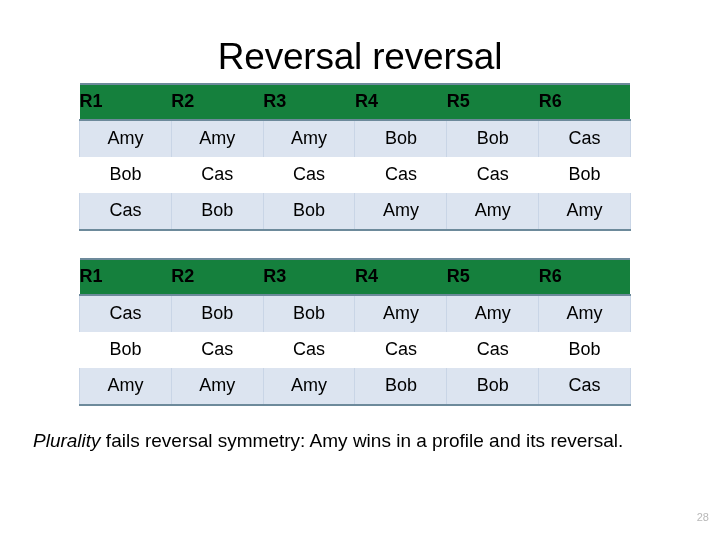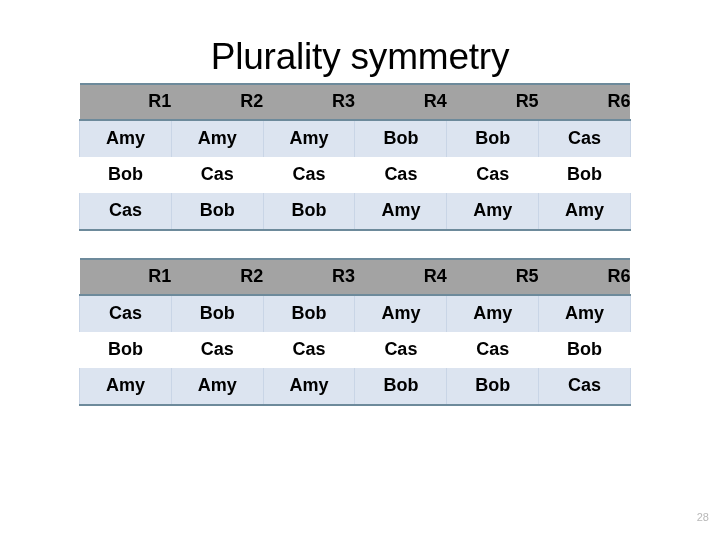--- a/index.html
+++ b/index.html
@@ -52,29 +52,29 @@
     border-top: 2px solid #6d8a9b;
     border-bottom: 2px solid #6d8a9b;
   }
   .ballot-table tbody tr:last-child {
     border-bottom: 2px solid #6d8a9b;
   }
 
   .ballot-table th {
     font-size: 18px;
     font-weight: bold;
-    text-align: right;
+    text-align: left;
     padding: 6px 0 7px 0;
-    background: #a3a3a3;
+    background: #15803d;
     color: #000000;
   }
 
   .ballot-table td {
     font-size: 18px;
-    font-weight: 700;
+    font-weight: 400;
     text-align: center;
     padding: 7px 0 8px 0;
     color: #000000;
   }
 
   .ballot-table tbody tr.stripe td {
     background: #dce4f0;
     border-left: 1px solid #c9d5e6;
     border-right: 1px solid #c9d5e6;
   }
@@ -105,21 +105,21 @@
     bottom: 17px;
     font-size: 11px;
     color: #b8b8b8;
   }
 </style>
 </head>
 <body>
 
 <div class="slide">
 
-  <div class="slide-title">Plurality symmetry</div>
+  <div class="slide-title">Reversal reversal</div>
 
   <table class="ballot-table" id="table-one">
     <colgroup>
       <col>
         <col>
         <col>
         <col>
         <col>
         <col>
     </colgroup>
@@ -201,16 +201,17 @@
         <td>Amy</td>
         <td>Amy</td>
         <td>Amy</td>
         <td>Bob</td>
         <td>Bob</td>
         <td>Cas</td>
       </tr>
     </tbody>
   </table>
 
+  <div class="caption"><em>Plurality</em><span> fails reversal symmetry: Amy wins in a profile and its reversal.</span></div>
 
   <div class="page-number">28</div>
 
 </div>
 
 </body></html>

